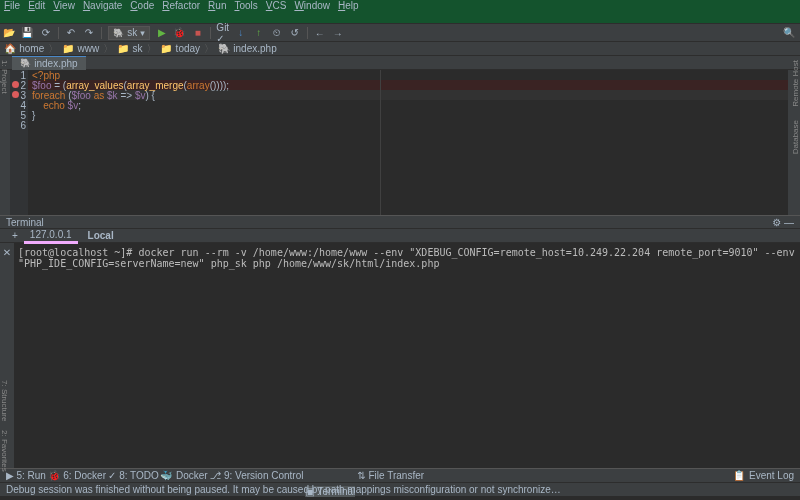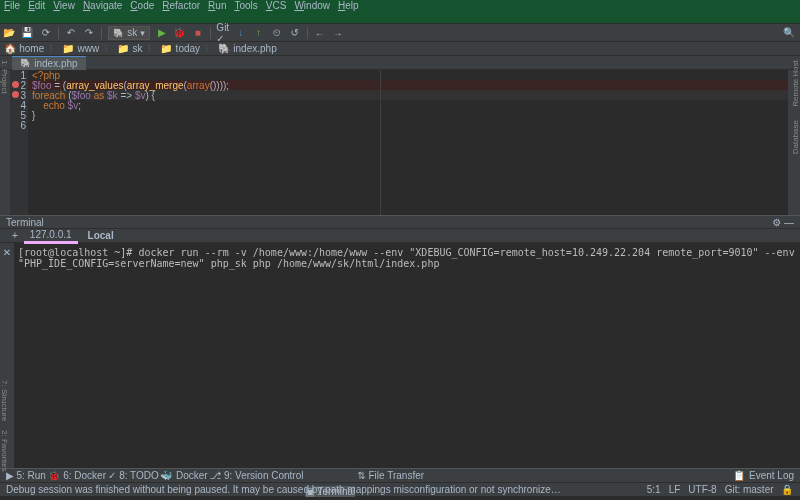--- a/index.html
+++ b/index.html
@@ -139,26 +139,19 @@
     <span class="bi">✓ 8: TODO</span>
     <span class="bi">🐳 Docker</span>
     <span class="bi">⎇ 9: Version Control</span>
     <span class="bi" style="background: rgb(81, 86, 88); margin-top: 32px;">▣ Terminal</span>
     <span class="bi">⇅ File Transfer</span>
     <span class="bi" style="margin-left: auto;">📋 Event Log</span>
   </div>
 
 <div class="status">
   <span style="overflow:hidden;text-overflow:ellipsis;white-space:nowrap;max-width:560px">Debug session was finished without being paused. It may be caused by path mappings misconfiguration or not synchronized local and remote projects. // To figure out the problem check path mappings configuration for 'new.sk01.kfs.dev.anjuke.test' serv... (today 15:28)</span>
-  <span style="display:flex;gap:8px">
-    <span>5:1</span>
-    <span>LF</span>
-    <span>UTF-8</span>
-    <span>Git: master</span>
-    <span>🔒</span>
-  </span>
 </div>
 
 <span class="sidelabel" style="left:0;top:60px">1: Project</span>
 <span class="sidelabel" style="left:0;top:380px">7: Structure</span>
 <span class="sidelabel" style="left:0;top:430px">2: Favorites</span>
 <span class="sidelabel" style="right:0;top:60px;transform:rotate(180deg)">Remote Host</span>
 <span class="sidelabel" style="right:0;top:120px;transform:rotate(180deg)">Database</span>
 
 </body></html>

